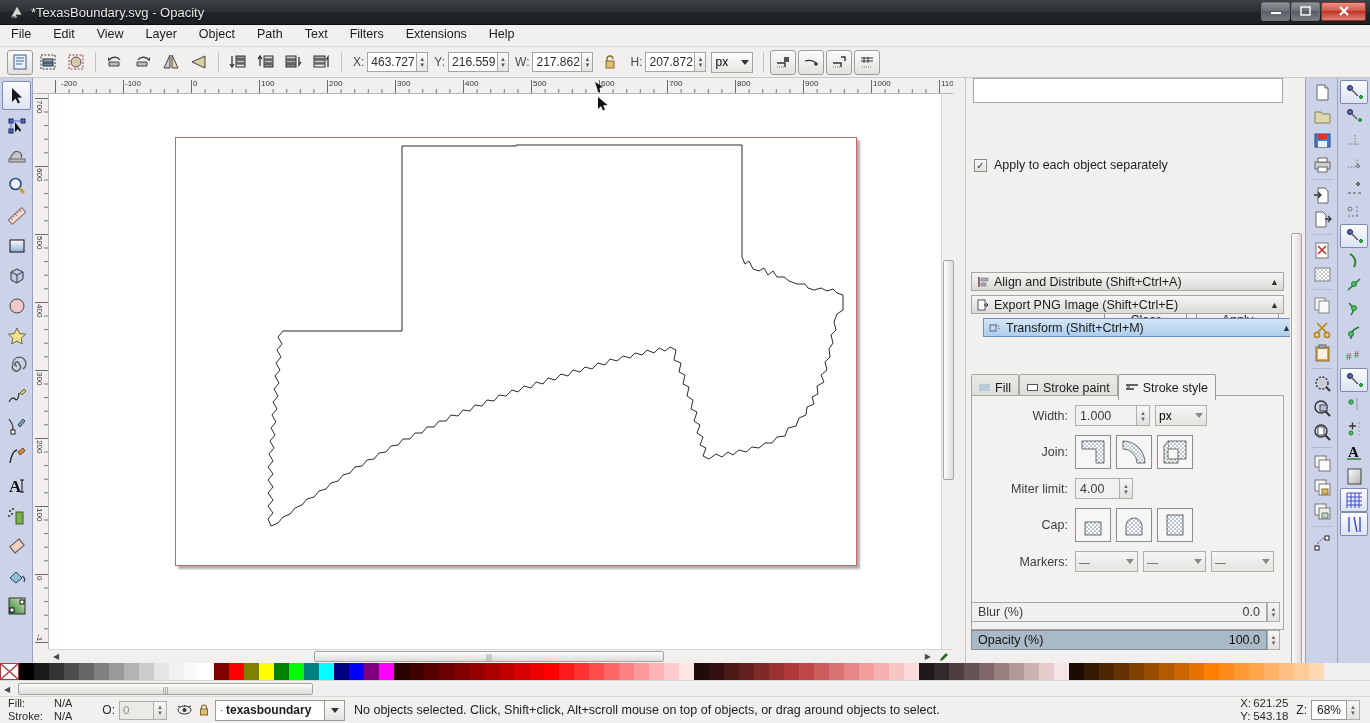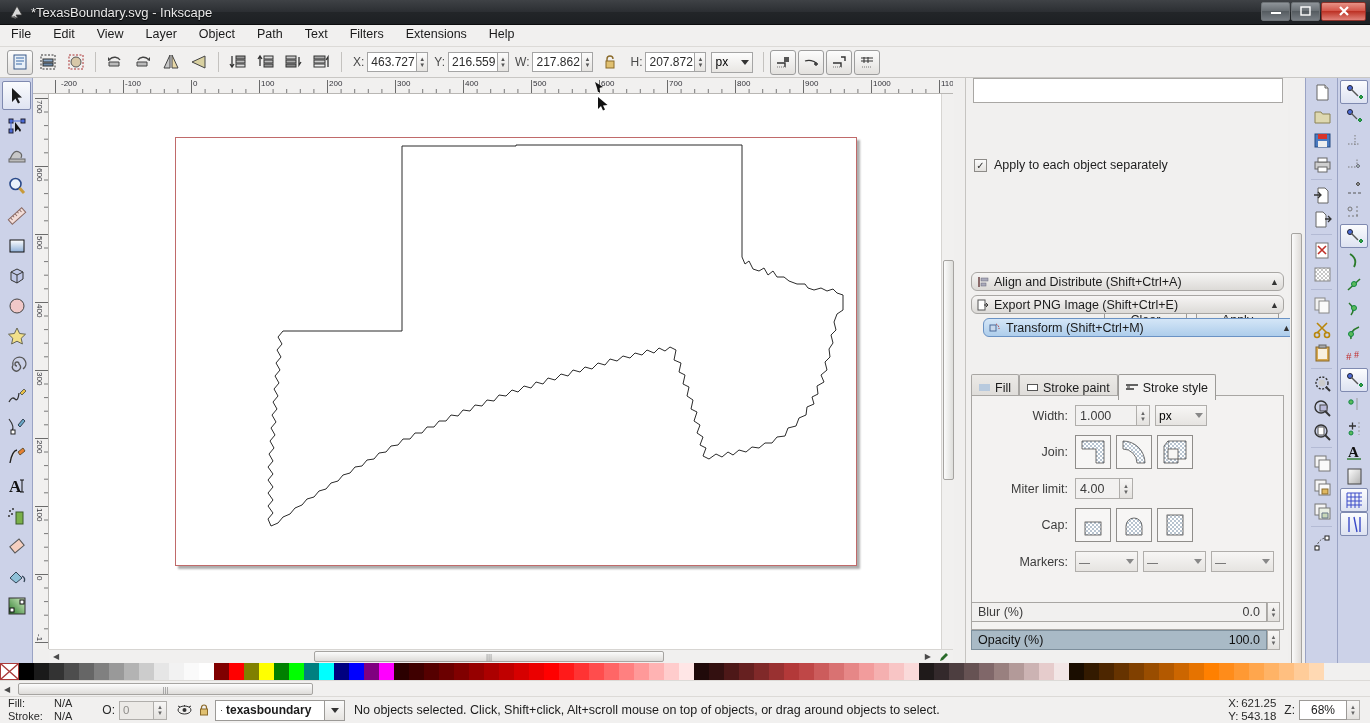--- a/index.html
+++ b/index.html
@@ -172,21 +172,21 @@
   .btnrow { position: absolute; left: 0; top: 229px; width: 323px; display: flex; justify-content: flex-end; padding-right: 10px; gap: 9px; }
   .btn {
     width: 83px; height: 25px;
     border: 1px solid #9c9a97; border-radius: 3px;
     background: linear-gradient(to bottom,#fbfbfb 0%,#ebe9e6 48%,#dedcd9 52%,#ececea 100%);
     display: flex; align-items: center; justify-content: center;
     font-size: 12.5px; color: #1b1b1b;
   }
   .collapser {
     position: absolute; left: 5px; width: 313px; height: 19px;
-    border: 1px solid #a8a6a3; border-radius: 6px;
+    border: 1px solid #a8a6a3; border-radius: 0;
     background: linear-gradient(to bottom,#f6f5f4,#dcdad7);
     display: flex; align-items: center; padding: 0 4px; font-size: 12.5px; color: #1b1b1b;
   }
   .collapser.sel {
     border-color: #6a92c4;
     background: linear-gradient(to bottom,#d4e6f7,#aecdeb);
     margin-left: 12px;
   }
   .collapser .up { margin-left: auto; font-size: 9px; color: #333; }
   .collapser .ci { width: 14px; height: 14px; margin-right: 4px; display: flex; align-items: center; justify-content: center; }
@@ -321,38 +321,38 @@
     height: 21px; width: 20px; border: 1px solid #9c9a97; border-left: none;
     background: linear-gradient(to bottom,#fbfbfb,#e6e4e1);
     display: flex; align-items: center; justify-content: center;
   }
   .statusmsg { font-size: 12.5px; color: #1b1b1b; margin-left: 9px; }
   .coordbox { margin-left: auto; display: flex; align-items: center; font-size: 11.5px; color: #2a2a2a; }
   .coordcol { display: flex; flex-direction: column; line-height: 13px; margin-right: 8px; }
   .coordcol .r { display: flex; }
   .coordcol .k { width: 13px; }
   .zfield {
-    height: 20px; width: 48px; border: 1px solid #9c9a97; background: #fff;
+    height: 20px; width: 36px; border: 1px solid #9c9a97; background: #fff;
     font-size: 12px; color: #1b1b1b; display: flex; align-items: center; justify-content: center;
   }
   .nowrap { white-space: nowrap; }
 </style>
 </head>
 <body>
 
 <div id="app">
 
   <div class="titlebar">
     <div class="tb-icon">
       <svg width="17" height="17" viewBox="0 0 17 17">
         <path d="M3 13 L9 2 L14 11 L8 11 L10 14 Z" fill="#d8d8d8" stroke="#333" stroke-width="0.8"></path>
         <path d="M3 13 L7 12 L8 15 Z" fill="#666"></path>
       </svg>
     </div>
-    <div class="tb-title">*TexasBoundary.svg - Inkscape</div>
+    <div class="tb-title">*TexasBoundary.svg - Opacity</div>
     <div class="tb-buttons">
       <div class="tb-btn">
         <svg width="12" height="10">
             <rect x="1" y="6" width="10" height="2" fill="#fff"></rect>
           </svg>
       </div>
       <div class="tb-btn">
         <svg width="13" height="12">
             <rect x="2" y="2" width="9" height="8" fill="none" stroke="#fff" stroke-width="1.4"></rect>
           </svg>

